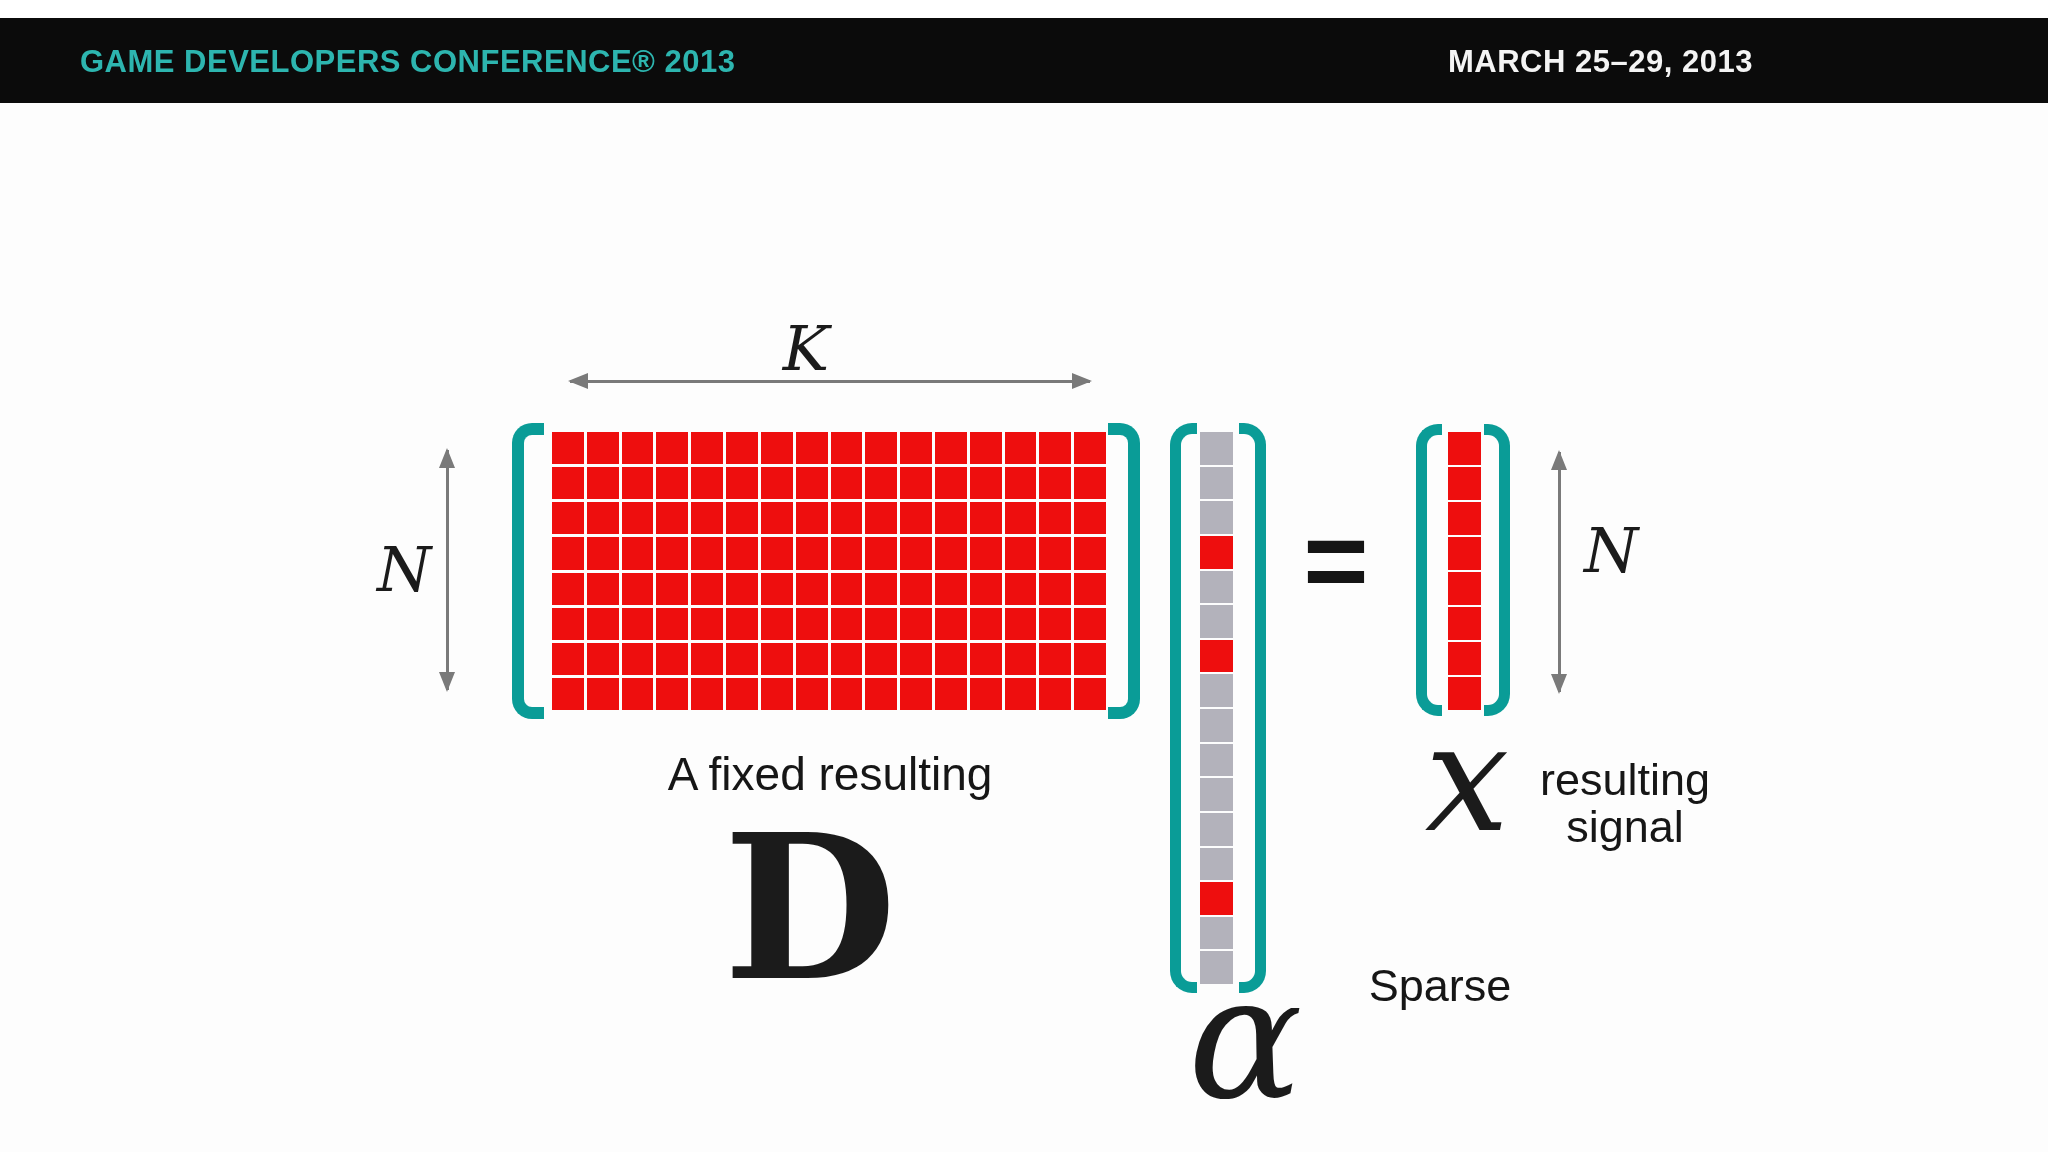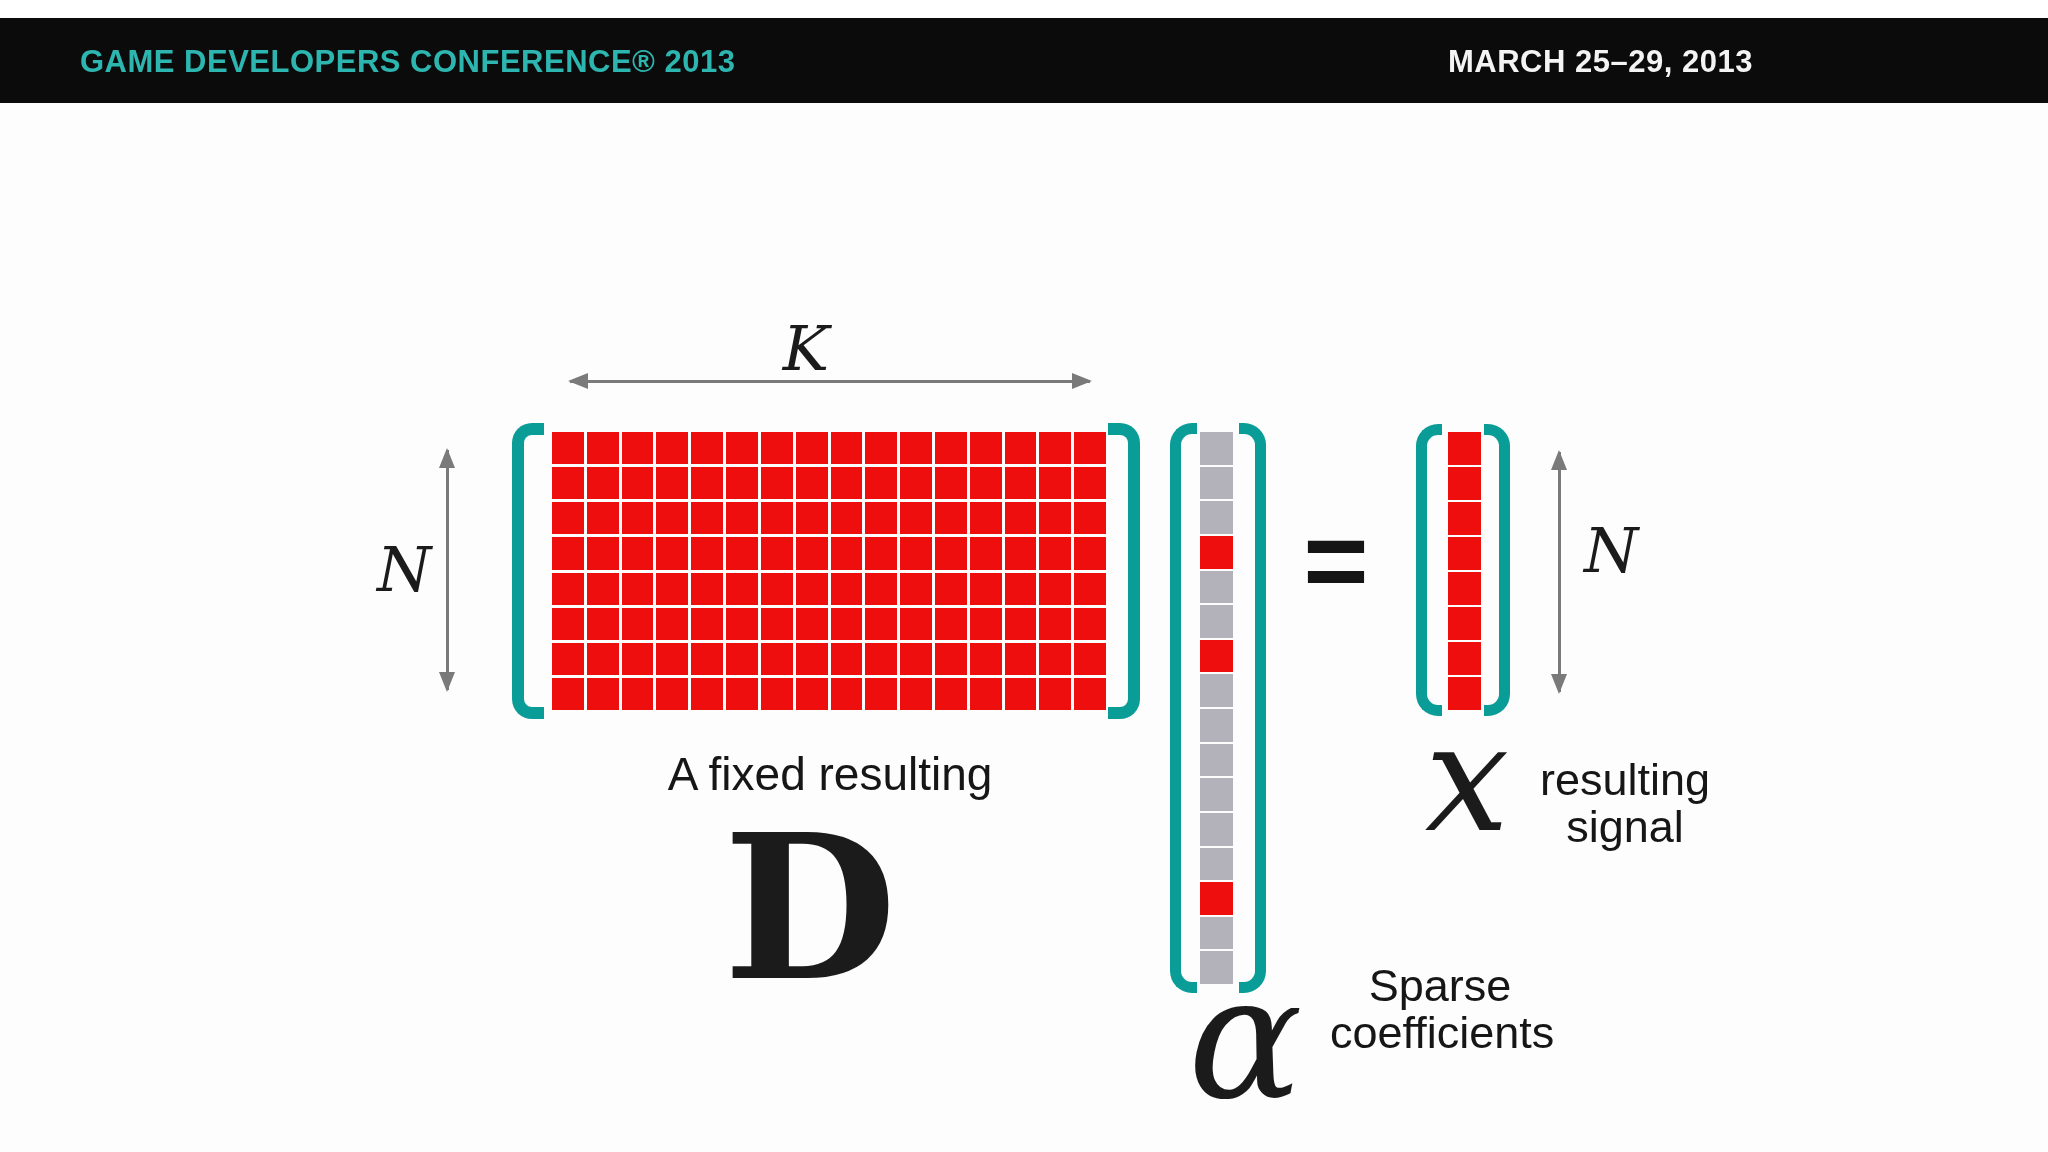--- a/index.html
+++ b/index.html
@@ -256,21 +256,20 @@
       <div style="background: rgb(179, 178, 187);"></div>
       <div style="background: rgb(238, 14, 14);"></div>
       <div style="background: rgb(179, 178, 187);"></div>
       <div style="background: rgb(179, 178, 187);"></div>
     </div>
   <div id="al-br-right" class="abs bracket thin right"></div>
 
   <div id="alpha-symbol" class="abs math">α</div>
   <div id="alpha-caption" class="abs caption">
     <div>Sparse</div>
-    <div>coefficients</div>
   </div>
 
   <div id="equals-sign" class="abs">=</div>
 
   <div id="x-br-left" class="abs bracket thin left"></div>
   <div id="x-grid" class="abs cellgrid" style="grid-template-columns: repeat(1, 1fr); grid-template-rows: repeat(8, 1fr);">
       <div style="background: rgb(238, 14, 14);"></div>
       <div style="background: rgb(238, 14, 14);"></div>
       <div style="background: rgb(238, 14, 14);"></div>
       <div style="background: rgb(238, 14, 14);"></div>

